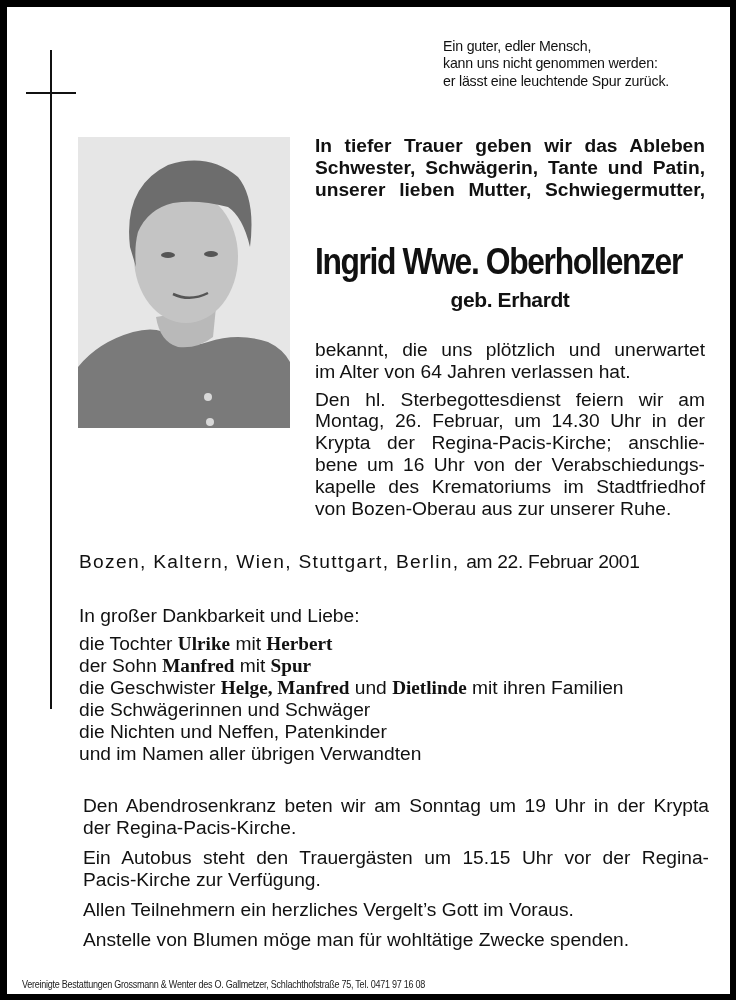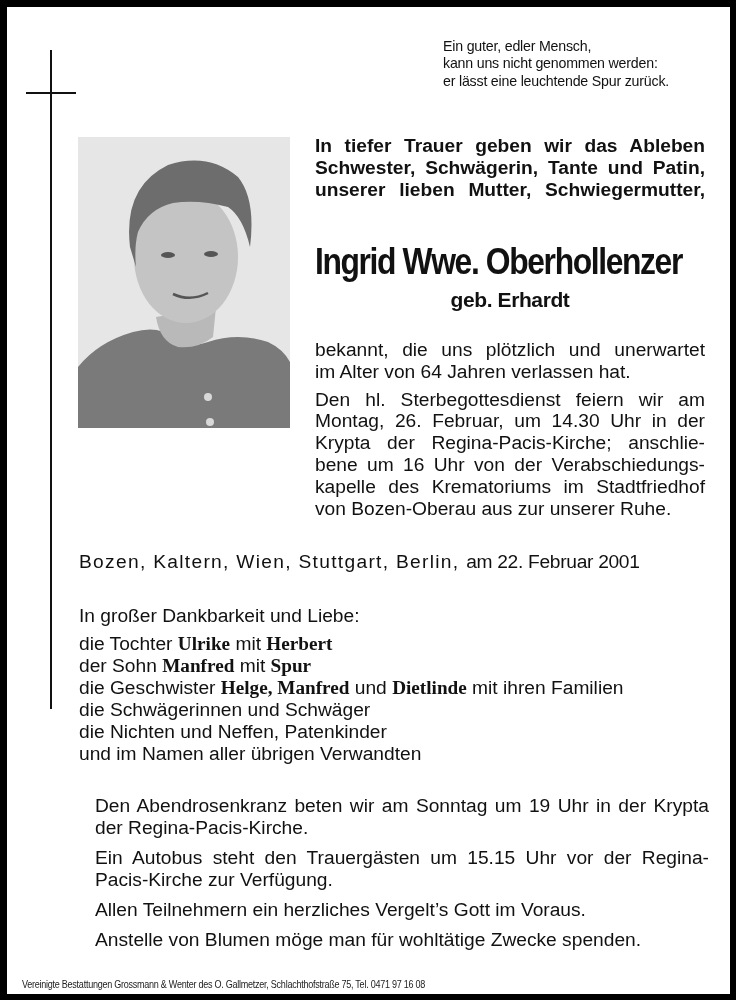--- a/index.html
+++ b/index.html
@@ -28,21 +28,21 @@
 
   .place { position: absolute; left: 79px; top: 550px; font-size: 19.2px; letter-spacing: 1.3px; white-space: nowrap; line-height: 24px; }
   .place .date { letter-spacing: -0.3px; }
 
   .thanks { position: absolute; left: 79px; top: 605px; font-size: 19.2px; line-height: 22px; white-space: nowrap; }
   .thanks .head { margin-bottom: 6px; display: block; }
   .thanks .line { display: block; }
   .thanks b { font-weight: bold; font-family: Liberation Serif, serif; }
 
   .notes { position: absolute; left: 79px; top: 795px; width: 630px; font-size: 19.2px; line-height: 22px; }
-  .notes p { margin: 0 0 8px 16px; }
+  .notes p { margin: 0 0 8px 4px; }
   .notes .jline { display: block; text-align: justify; text-align-last: justify; }
 
   .footer { position: absolute; left: 22px; top: 978px; font-size: 10.5px; letter-spacing: -0.3px; transform: scaleX(0.86); transform-origin: left top; white-space: nowrap; color: #222; }
 </style>
 </head>
 <body>
 
 <div class="frame"></div>
 
 <div class="cross-v"></div>

